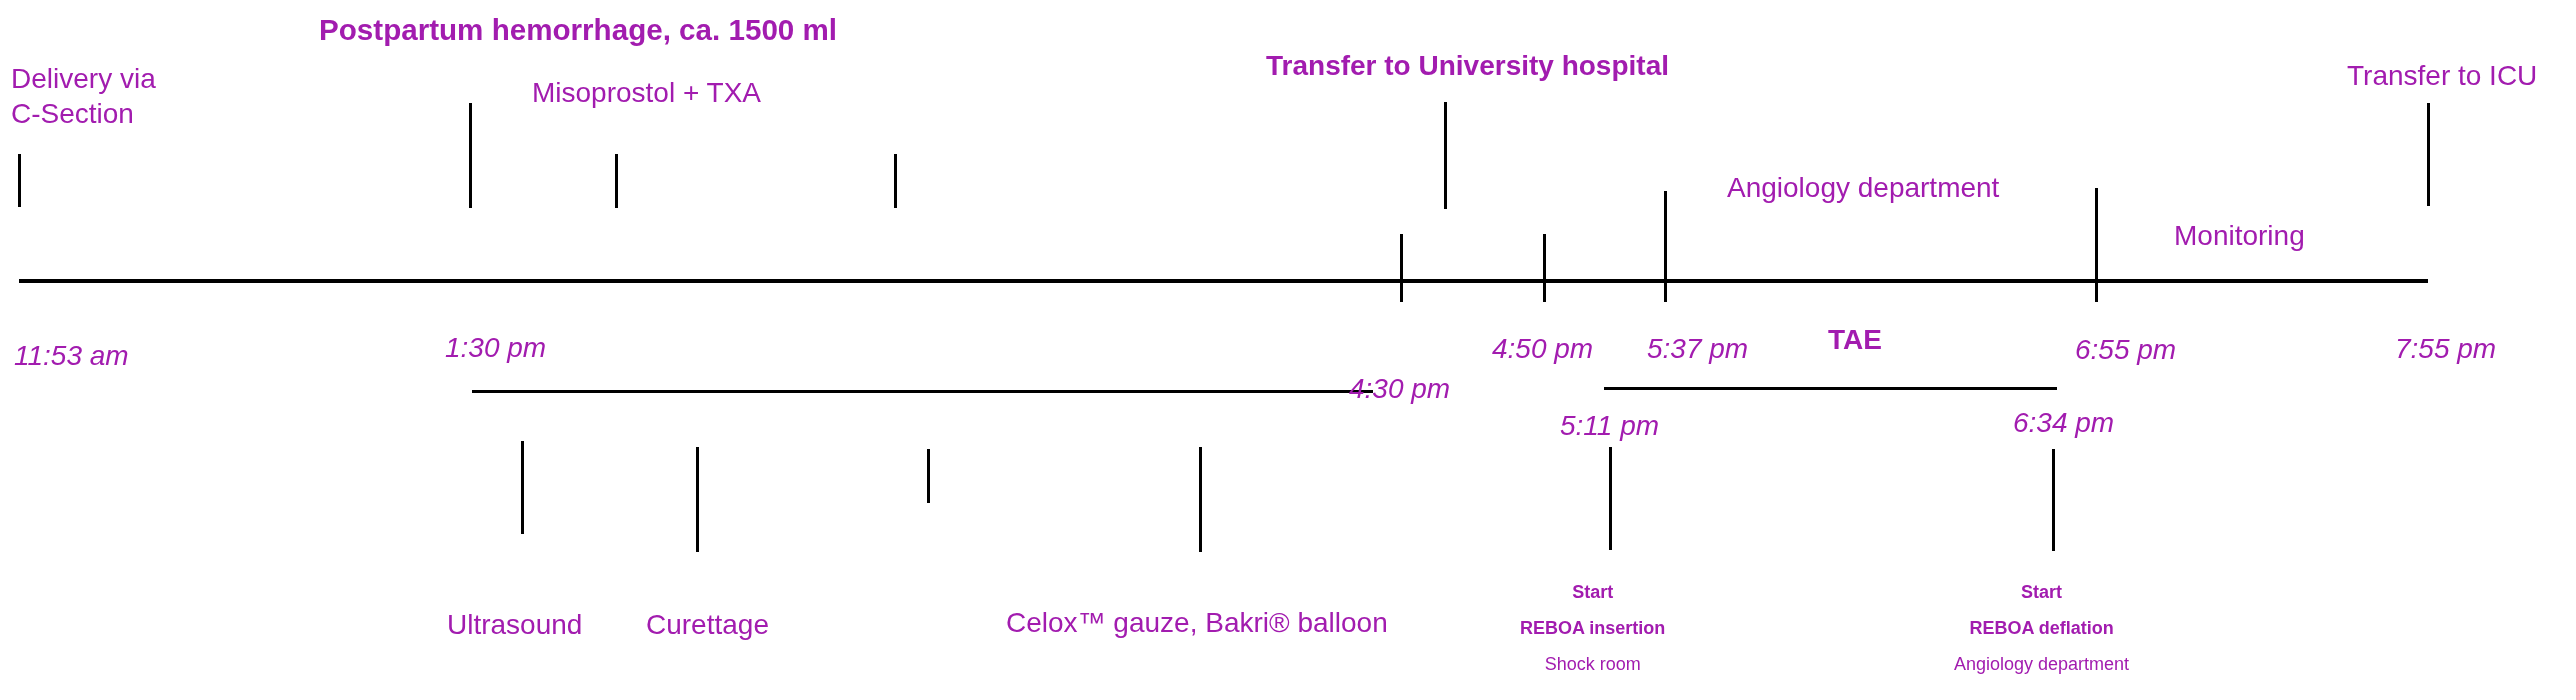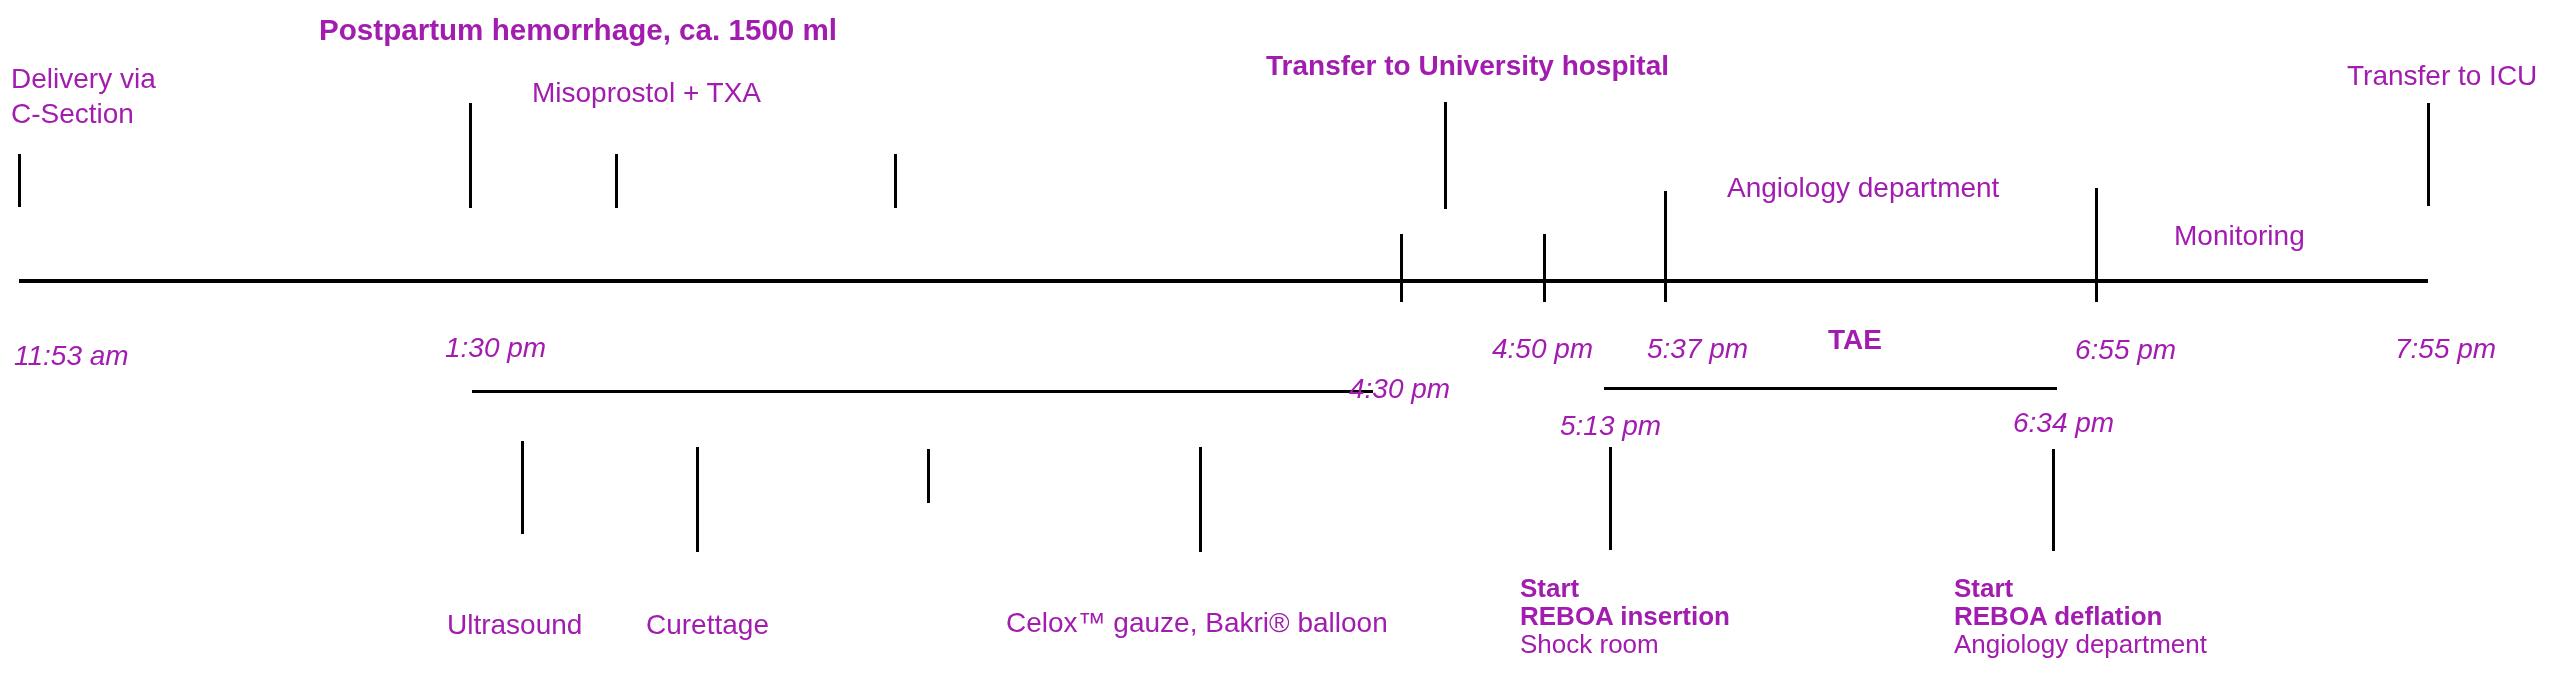--- a/index.html
+++ b/index.html
@@ -14,21 +14,21 @@
   }
   .lbl {
     position: absolute;
     font-size: 28px;
     line-height: 35px;
     white-space: pre-line;
     color: #a21caf;
   }
   .bold { font-weight: bold; }
   .it { font-style: italic; }
-  .small-lh { line-height: 28px; font-size: 26px; }
+  .small-lh { line-height: 36px; font-size: 18px; text-align: center; }
   .title { font-size: 29.6px; }
   .vtick { position: absolute; width: 3.1px; background: #000000; }
   .hline { position: absolute; height: 3.1px; background: #000000; }
   .axis  { height: 3.9px; }
 </style>
 </head>
 <body>
 
 <div class="canvas">
 
@@ -67,21 +67,21 @@
 
   <div class="lbl it" style="left:14px; top:330px;margin-top:8px;">11:53 am</div>
   <div class="lbl it" style="left:445px; top:330px;">1:30 pm</div>
   <div class="lbl it" style="left:1349px; top:331px;margin-top:40px;">4:30 pm</div>
   <div class="lbl it" style="left:1492px; top:331px;">4:50 pm</div>
   <div class="lbl it" style="left:1647px; top:331px;">5:37 pm</div>
   <div class="lbl bold" style="left:1828px; top:322px;">TAE</div>
   <div class="lbl it" style="left:2067px; top:332px;margin-left:8px;">6:55 pm</div>
   <div class="lbl it" style="left:2395px; top:331px;">7:55 pm</div>
 
-  <div class="lbl it" style="left:1560px; top:408px;">5:13 pm</div>
+  <div class="lbl it" style="left:1560px; top:408px;">5:11 pm</div>
   <div class="lbl it" style="left:2013px; top:405px;">6:34 pm</div>
 
   <div class="lbl" style="left:447px; top:607px;">Ultrasound</div>
   <div class="lbl" style="left:646px; top:607px;">Curettage</div>
   <div class="lbl" style="left:1006px; top:605px;">Celox™ gauze, Bakri® balloon</div>
 
   <div style="position:absolute; left:1520px; top:574px;">
     <div class="lbl bold small-lh" style="position:static;">Start
 REBOA insertion</div>
     <div class="lbl small-lh" style="position:static;">Shock room</div>

